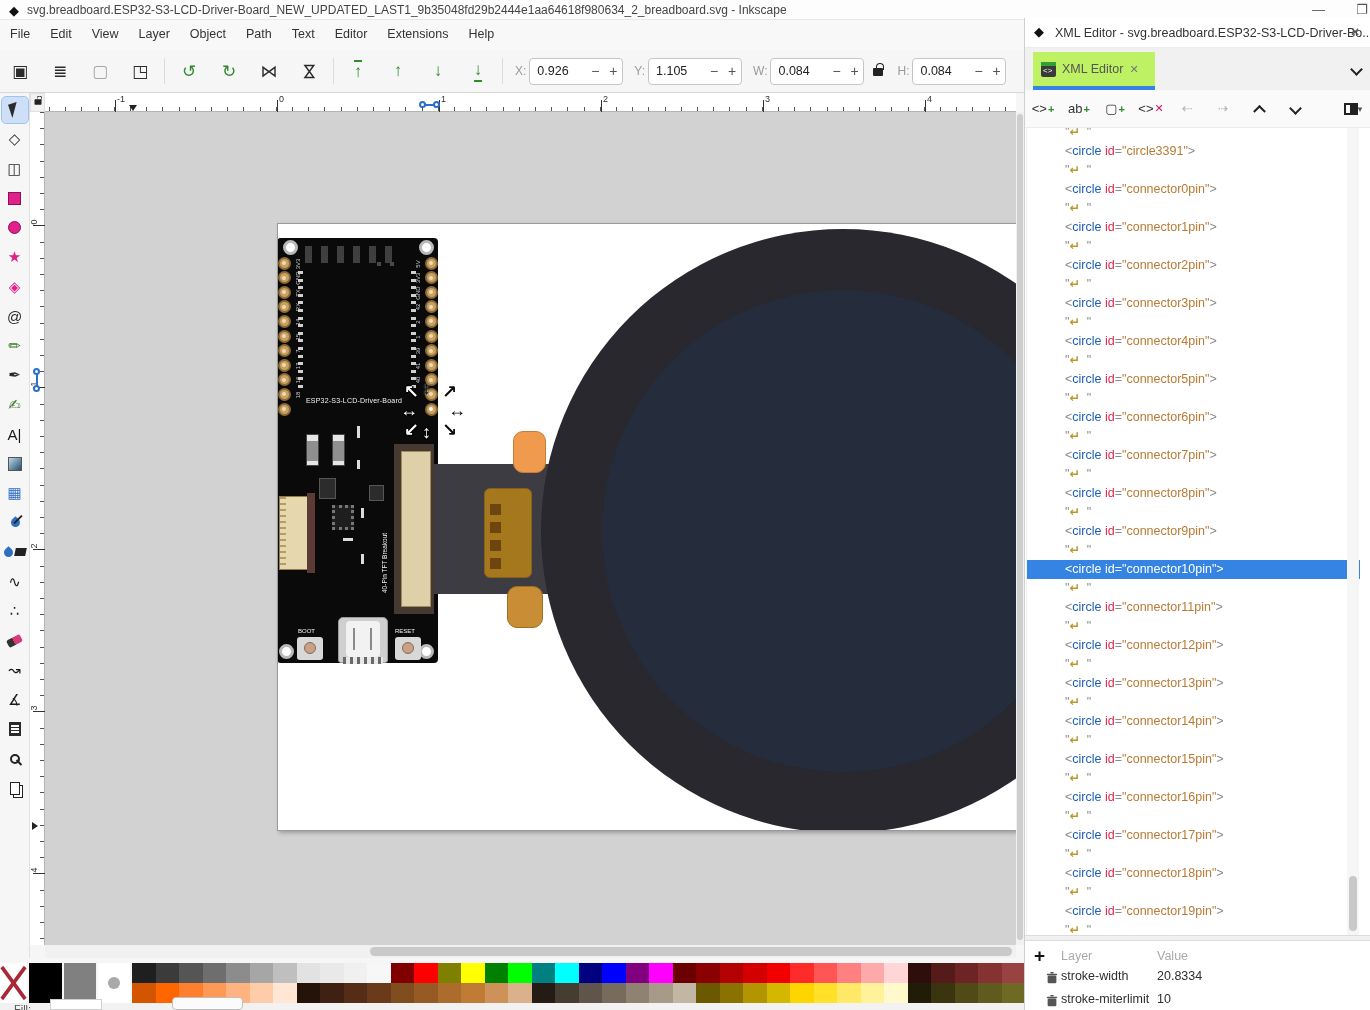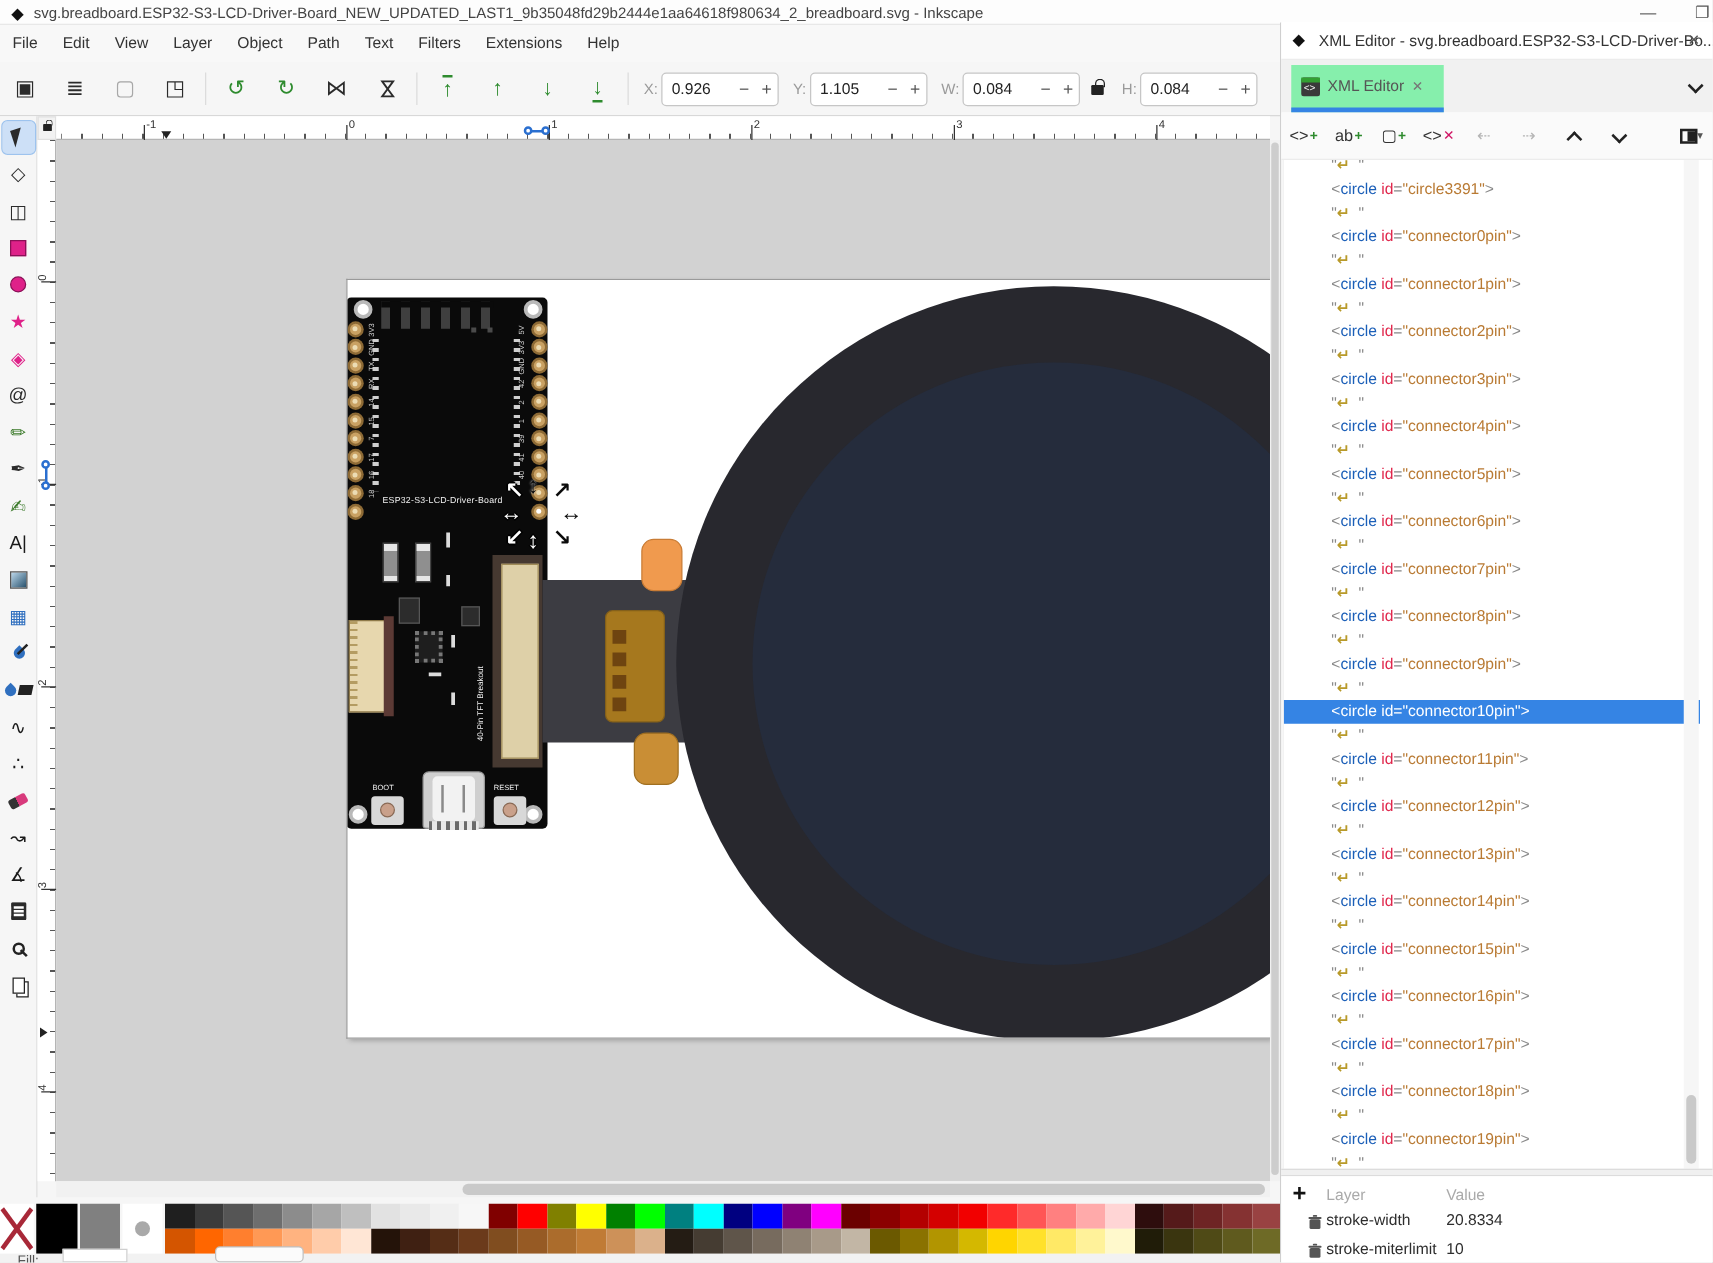--- a/index.html
+++ b/index.html
@@ -65,21 +65,21 @@
   .pinlab { position:absolute; font-size:6px; color:#cfcfcf; transform:rotate(-90deg); transform-origin:center; width:16px; text-align:center; }
   .handle { position:absolute; font-size:18px; font-weight:bold; line-height:1; }
   .handle.fill { color:#0a0a0a; text-shadow:0 0 2px #fff; }
   .handle.outl { color:#fff; text-shadow:-1.5px 0 #000,1.5px 0 #000,0 -1.5px #000,0 1.5px #000; }
 
   
   #xmlwin { left:1024px; top:18px; width:346px; height:992px; background:#fff; border-left:1px solid #cfcfcf; }
   #xmltitle { position:absolute; left:0; top:0; width:346px; height:30px; background:#fff; border-bottom:1px solid #ececec; }
   #xmltitle .t { position:absolute; left:30px; top:8px; font-size:12.5px; color:#333; white-space:nowrap; }
   #xmltabs { position:absolute; left:0; top:30px; width:346px; height:42px; background:#f1f1f1; }
-  #xmltab { position:absolute; left:8px; top:4px; width:122px; height:38px; background:#86efac; border-bottom:4px solid #3584e4; display:flex; align-items:center; gap:6px; padding-left:8px; font-size:12.5px; color:#555; }
+  #xmltab { position:absolute; left:8px; top:4px; width:122px; height:38px; background:#bef264; border-bottom:4px solid #3584e4; display:flex; align-items:center; gap:6px; padding-left:8px; font-size:12.5px; color:#555; }
   .tabico { width:15px; height:15px; background:#3a3a3a; border-radius:2px; position:relative; }
   .tabico::before { content:""; position:absolute; left:0; top:0; width:15px; height:4px; background:#33a033; }
   .tabico::after { content:"<>"; position:absolute; left:2px; top:4px; font-size:8px; color:#fff; }
   #xmltools { position:absolute; left:0; top:72px; width:346px; height:38px; background:#fafafa; border-bottom:1px solid #ececec; display:flex; align-items:center; }
   .xbtn { height:24px; min-width:26px; margin:0 5px; display:flex; align-items:center; justify-content:center; font-size:13px; color:#333; }
   .xbtn .plus { color:#2e8b2e; font-weight:bold; font-size:11px; margin-left:1px; }
   .xbtn .del { color:#d01565; font-weight:bold; font-size:11px; margin-left:1px; }
   .xbtn.gray { color:#b5b5b5; }
   .chv { width:9px; height:9px; border-right:2.5px solid #222; border-bottom:2.5px solid #222; }
   .chv.up { transform:rotate(-135deg) translate(-2px,-2px); }
@@ -121,21 +121,21 @@
 
 <div id="app">
 
   <div class="abs" id="titlebar">
     <span class="abs" style="left:9px; top:3px; font-size:13px; color:#111;">◆</span>
     <span class="ttl">svg.breadboard.ESP32-S3-LCD-Driver-Board_NEW_UPDATED_LAST1_9b35048fd29b2444e1aa64618f980634_2_breadboard.svg - Inkscape</span>
     <span class="wincontrol" style="left:1312px; top:2px;">—</span>
     <span class="wincontrol" style="left:1356px; top:2px;">❐</span>
   </div>
 
-  <div class="abs" id="menubar"><span>File</span><span>Edit</span><span>View</span><span>Layer</span><span>Object</span><span>Path</span><span>Text</span><span>Filters</span><span>Extensions</span><span>Help</span></div>
+  <div class="abs" id="menubar"><span>File</span><span>Edit</span><span>View</span><span>Layer</span><span>Object</span><span>Path</span><span>Text</span><span>Editor</span><span>Extensions</span><span>Help</span></div>
 
   <div class="abs" id="cmdbar">
       <div class="tbtn">
         <span style="color: rgb(43, 43, 43);">▣</span>
       </div>
       <div class="tbtn">
         <span style="color: rgb(43, 43, 43);">≣</span>
       </div>
       <div class="tbtn">
         <span style="color: rgb(168, 168, 168);">▢</span>

